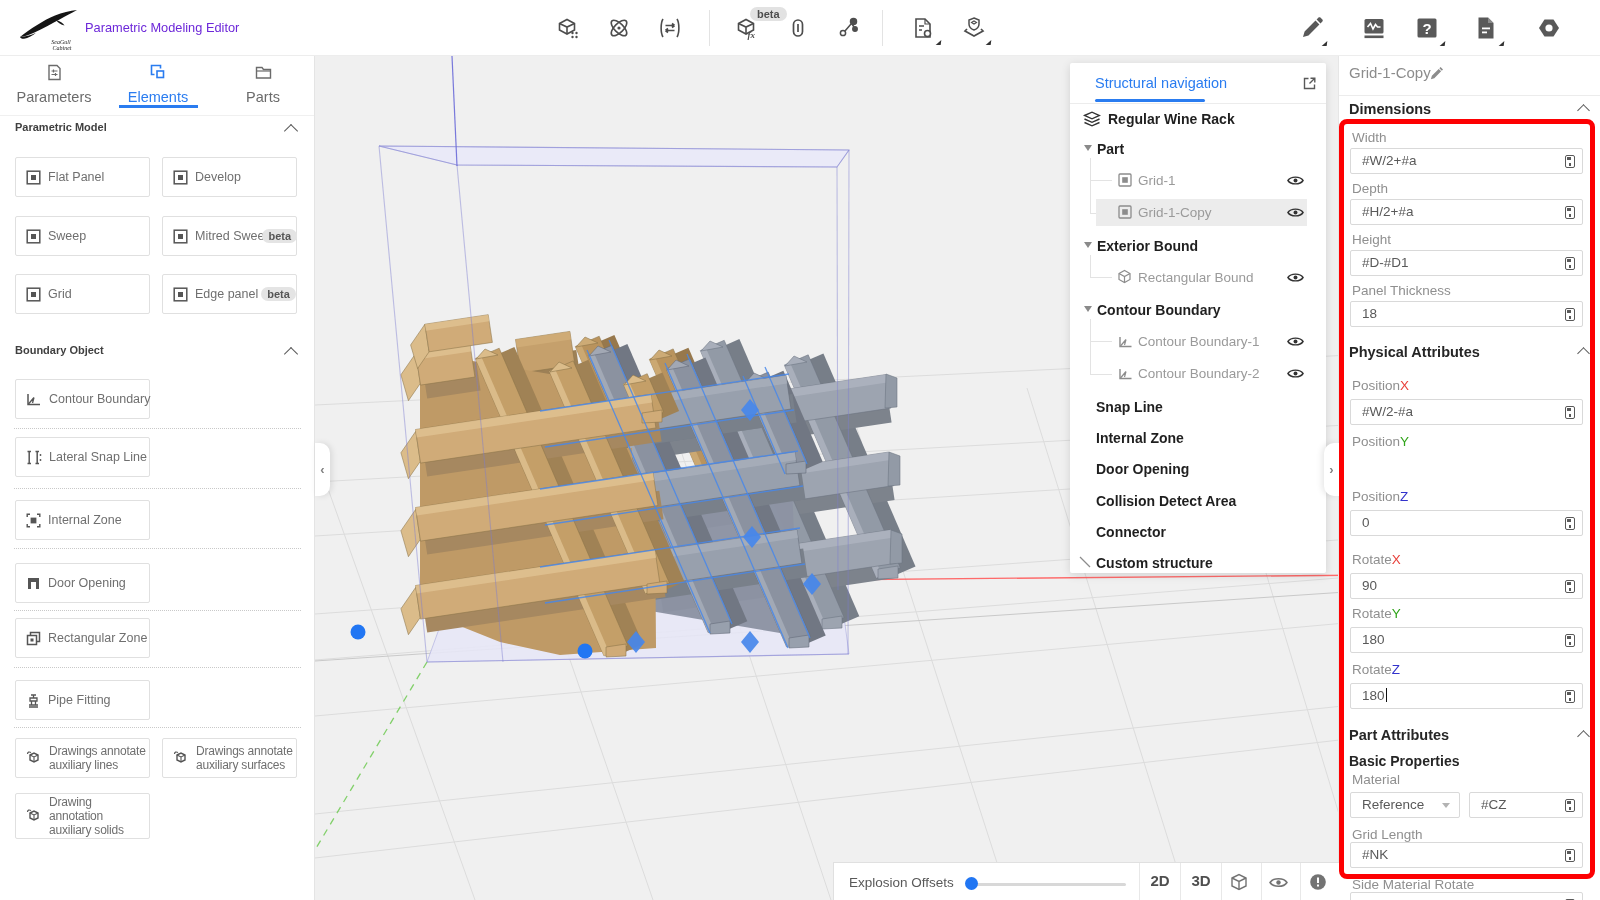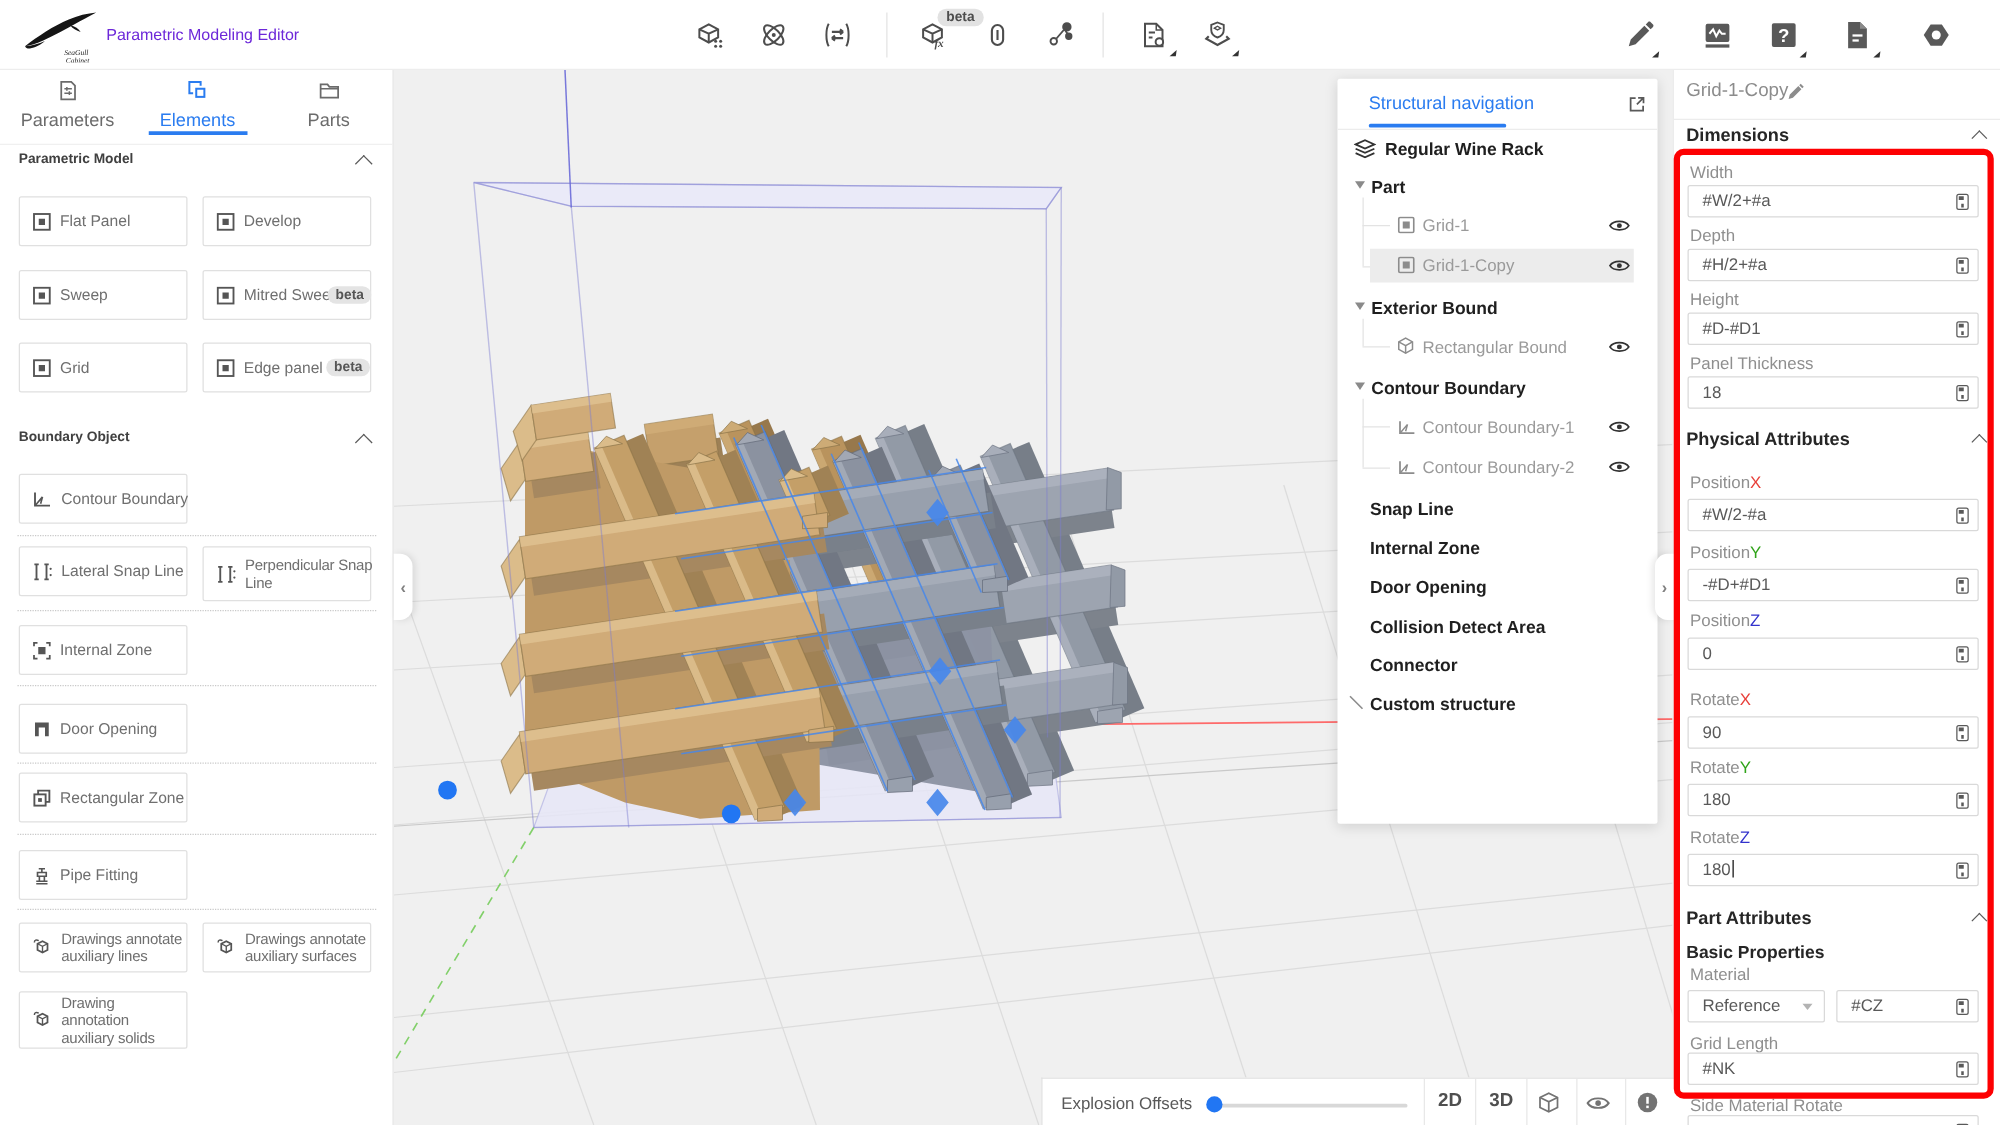--- a/index.html
+++ b/index.html
@@ -22,21 +22,21 @@
 .btn{position:absolute;width:135px;height:40px;border:1px solid #e0e0e0;border-radius:2px;background:#fff;color:#6f6f6f;font-size:12.5px;display:flex;align-items:center}
 .btn svg{flex:0 0 auto;margin:0 7px 0 10px}
 .btn .lb{line-height:15px;white-space:nowrap}
 .btn .lbw{line-height:14px;letter-spacing:-0.2px;white-space:nowrap;font-size:12px}
 .dot-sep{position:absolute;left:14px;width:287px;border-top:1px dotted #c9c9c9}
 .beta2{display:inline-block;background:#e4e4e4;color:#555;font-size:11px;font-weight:bold;border-radius:9px;padding:1px 6px;margin-left:3px}
 
 #bottombar{position:absolute;left:833px;top:862px;width:507px;height:38px;background:#fff;border-top:1px solid #e0e0e0;border-left:1px solid #e0e0e0;z-index:22}
 .bdiv{position:absolute;top:0;width:1px;height:38px;background:#e8e8e8}
 
-#navpanel{position:absolute;left:1070px;top:63px;width:256px;height:596px;background:#fff;box-shadow:0 2px 10px rgba(0,0,0,.13);z-index:21;border-radius:2px;overflow:hidden}
+#navpanel{position:absolute;left:1070px;top:63px;width:256px;height:510px;background:#fff;box-shadow:0 2px 10px rgba(0,0,0,.13);z-index:21;border-radius:2px;overflow:hidden}
 .navtitle{position:absolute;left:25px;top:12px;font-size:14.5px;color:#2a7cf0}
 .navunder{position:absolute;left:25px;top:36px;width:110px;height:3px;background:#2a7cf0;border-radius:2px}
 .navsep{position:absolute;left:0;top:40px;width:256px;height:1px;background:#ececec}
 .titem{position:absolute;font-size:14px;font-weight:bold;color:#1f1f1f}
 .gitem{position:absolute;font-size:13.5px;color:#9a9a9a}
 .eye{position:absolute;width:17px;height:17px}
 .tri{position:absolute;width:0;height:0;border-left:4.5px solid transparent;border-right:4.5px solid transparent;border-top:6px solid #8a8a8a}
 .guide{position:absolute;background:#e3e3e3}
 
 #rightpanel{position:absolute;left:1338px;top:56px;width:262px;height:844px;background:#fff;border-left:1px solid #e6e6e6;z-index:21;overflow:hidden}
@@ -375,28 +375,20 @@
     </div>
  <div class="dot-sep" style="top:372px"></div>
  <div class="btn" style="left:15px;top:381px">
       <svg width="16" height="15" viewBox="0 0 16 15" fill="none" stroke="#555" stroke-width="1.5">
         <path d="M1.5 1.5 H5 M1.5 13.5 H5 M3.2 1.5 V13.5 M9.5 1.5 H13 M9.5 13.5 H13 M11.2 1.5 V13.5"></path>
         <circle cx="14.5" cy="5" r="0.9" fill="#555" stroke="none"></circle>
         <circle cx="14.5" cy="10" r="0.9" fill="#555" stroke="none"></circle>
       </svg>
       <span class="lb">Lateral Snap Line</span>
     </div>
- <div class="btn" style="left:162px;top:381px;height:44px">
-      <svg width="16" height="15" viewBox="0 0 16 15" fill="none" stroke="#555" stroke-width="1.5">
-        <path d="M1.5 1.5 H5 M1.5 13.5 H5 M3.2 1.5 V13.5 M9.5 1.5 H13 M9.5 13.5 H13 M11.2 1.5 V13.5"></path>
-        <circle cx="14.5" cy="5" r="0.9" fill="#555" stroke="none"></circle>
-        <circle cx="14.5" cy="10" r="0.9" fill="#555" stroke="none"></circle>
-      </svg>
-      <span class="lbw">Perpendicular Snap<br>Line</span>
-    </div>
  <div class="dot-sep" style="top:432px"></div>
  <div class="btn" style="left:15px;top:444px">
       <svg width="15" height="15" viewBox="0 0 15 15" fill="none" stroke="#555" stroke-width="1.4">
         <path d="M1.2 4 V1.2 H4 M11 1.2 H13.8 V4 M13.8 11 V13.8 H11 M4 13.8 H1.2 V11"></path>
         <rect x="4.6" y="4.6" width="5.8" height="5.8" fill="#555" stroke="none"></rect>
       </svg>
       <span class="lb">Internal Zone</span>
     </div>
  <div class="dot-sep" style="top:492px"></div>
  <div class="btn" style="left:15px;top:507px">
@@ -572,21 +564,20 @@
  <div class="rp-input" style="top:143px">#H/2+#a<div class="calc"></div></div>
  <div class="rp-label" style="top:176px;left:13px">Height</div>
  <div class="rp-input" style="top:194px">#D-#D1<div class="calc"></div></div>
  <div class="rp-label" style="top:227px;left:13px">Panel Thickness</div>
  <div class="rp-input" style="top:245px">18<div class="calc"></div></div>
  <div class="rp-bold" style="top:288px">Physical Attributes</div>
     <div class="rchev" style="top:293px"></div>
  <div class="rp-label" style="top:322px;left:13px">Position<span style="color:#e8403a">X</span></div>
  <div class="rp-input" style="top:343px">#W/2-#a<div class="calc"></div></div>
  <div class="rp-label" style="top:378px;left:13px">Position<span style="color:#30a41a">Y</span></div>
- <div class="rp-input" style="top:399px">-#D+#D1<div class="calc"></div></div>
  <div class="rp-label" style="top:433px;left:13px">Position<span style="color:#3333cc">Z</span></div>
  <div class="rp-input" style="top:454px">0<div class="calc"></div></div>
  <div class="rp-label" style="top:496px;left:13px">Rotate<span style="color:#e8403a">X</span></div>
  <div class="rp-input" style="top:517px">90<div class="calc"></div></div>
  <div class="rp-label" style="top:550px;left:13px">Rotate<span style="color:#30a41a">Y</span></div>
  <div class="rp-input" style="top:571px">180<div class="calc"></div></div>
  <div class="rp-label" style="top:606px;left:13px">Rotate<span style="color:#3333cc">Z</span></div>
  <div class="rp-input" style="top:627px">180<span style="border-left:1.5px solid #111;margin-left:1px;height:14px;display:inline-block;vertical-align:-2px"></span><div class="calc"></div></div>
  <div class="rp-bold" style="top:671px">Part Attributes</div>
     <div class="rchev" style="top:676px"></div>

